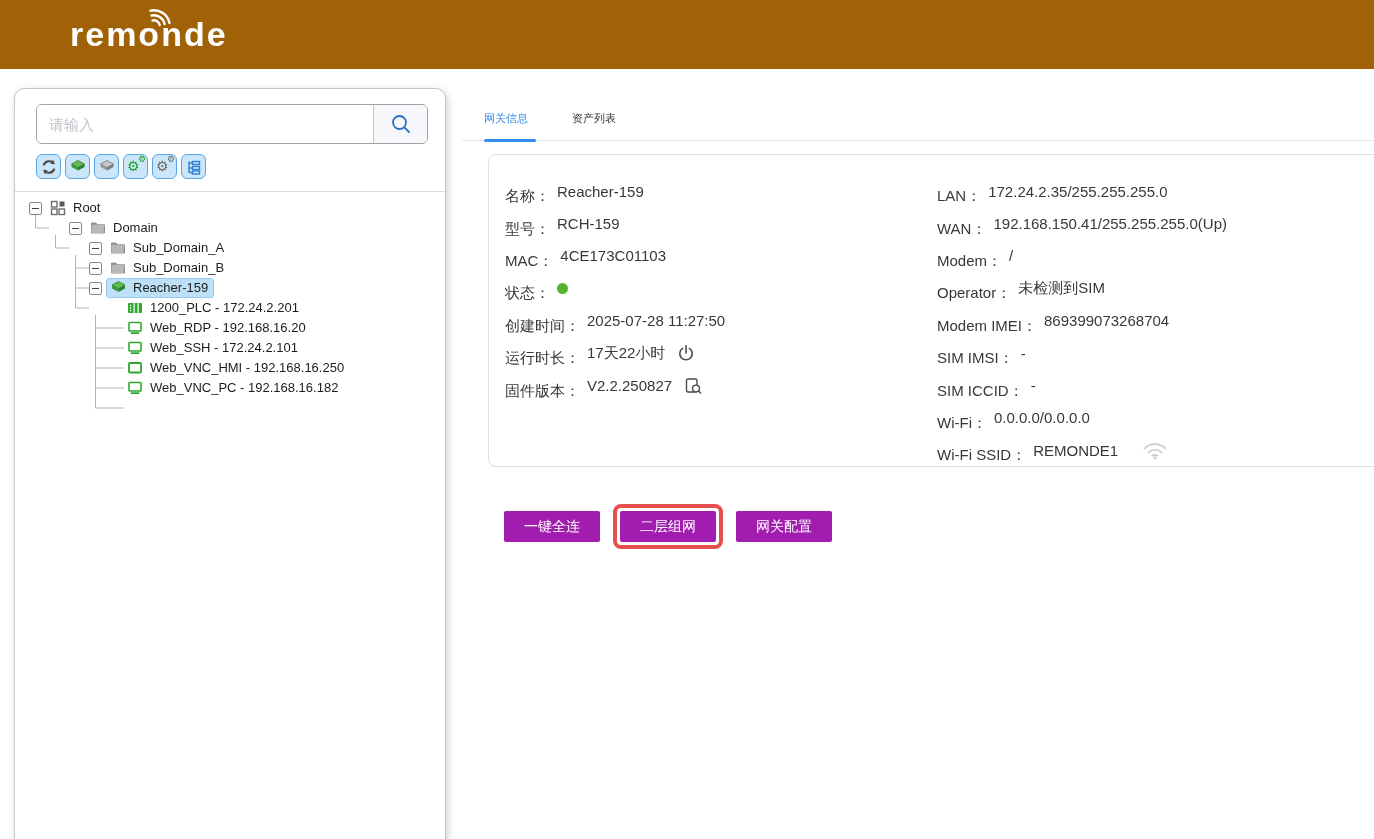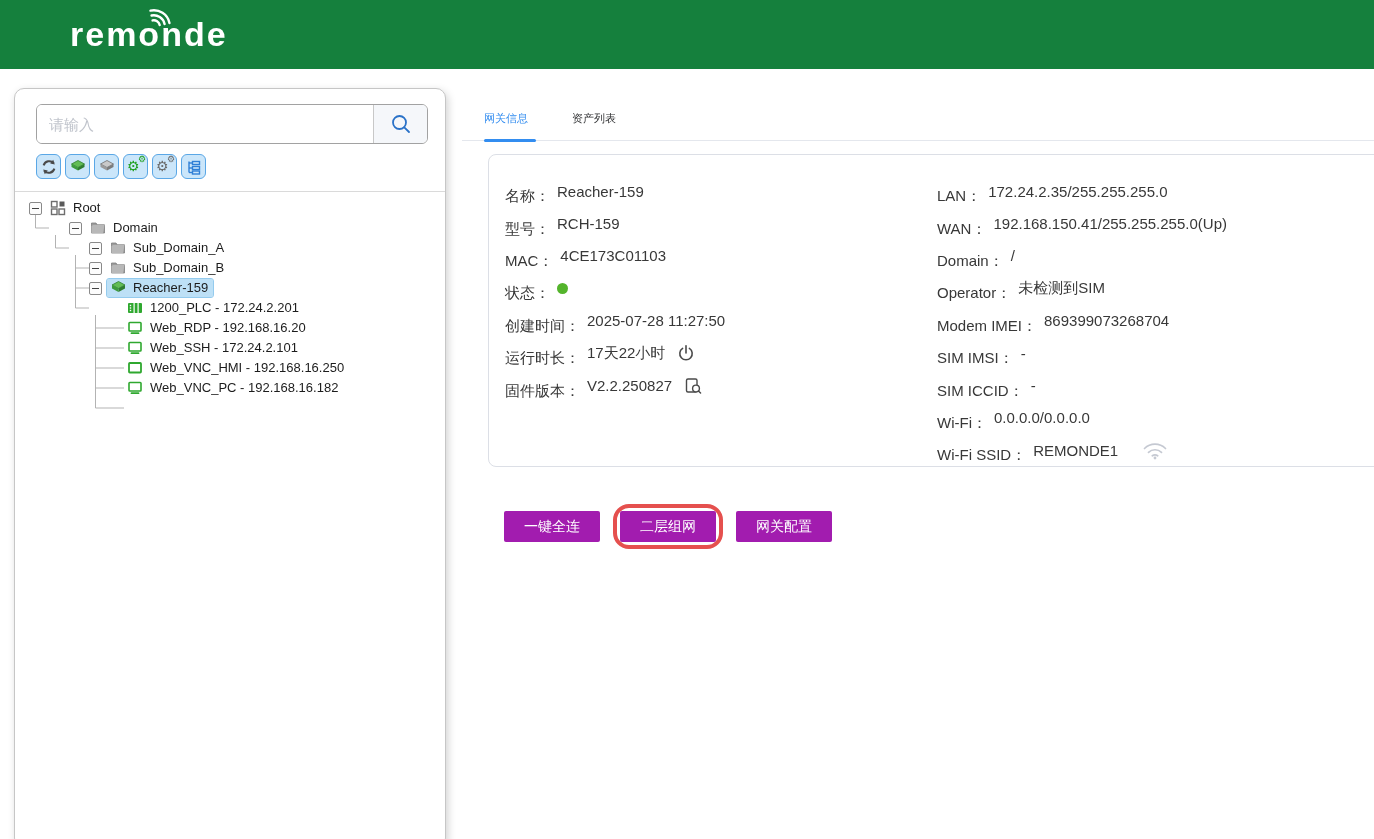--- a/index.html
+++ b/index.html
@@ -1,21 +1,21 @@
 <!DOCTYPE html>
 <html><head>
 <meta charset="utf-8">
 <style>
   * { box-sizing: border-box; margin: 0; padding: 0; }
   html,body { width:1374px; height:839px; overflow:hidden; background:#fff;
     font-family:"Liberation Sans", sans-serif; }
   body { position:relative; }
 
   
-  .header { position:absolute; left:0; top:0; width:1374px; height:69px; background:#15803d; }
+  .header { position:absolute; left:0; top:0; width:1374px; height:69px; background:#a16207; }
   .logo { position:absolute; left:70px; top:12px; color:#fff; font-size:34px; font-weight:bold;
     letter-spacing:2px; line-height:44px; }
   .logo-arcs { position:absolute; left:76px; top:-6px; transform:rotate(-12deg); }
 
   
   .sidebar { position:absolute; left:14px; top:88px; width:432px; height:760px; background:#fff;
     border:1px solid #c6c6c6; border-radius:10px; box-shadow:2px 3px 8px rgba(0,0,0,.18); }
   .search-wrap { margin:15px 17px 0 21px; height:40px; border:1px solid #a2a2a2; border-radius:6px;
     display:flex; overflow:hidden; background:#fff; }
   .search-input { flex:1; border:none; outline:none; padding:0 12px; font-size:15px; color:#333;
@@ -63,21 +63,21 @@
   .info-value { margin-left:7px; }
   .status-dot { width:11px; height:11px; border-radius:50%; background:#54b42c; margin-left:7px; }
   .row-icon { margin-left:12px; display:inline-flex; align-items:center; cursor:pointer; }
   .wifi-pos { margin-left:24px; cursor:default; }
 
   .btn-row { display:flex; align-items:center; margin:37px 0 0 42px; }
   .btn { height:31px; padding:0 20px; background:#a21caf; color:#fff; font-size:14px; border:none;
     border-radius:2px; cursor:pointer; display:flex; align-items:center;
     font-family:"Liberation Sans", sans-serif; }
   .gap { width:13px; }
-  .annotation { border:4px solid #e5504e; border-radius:16px; padding:3px; }
+  .annotation { border:4px solid #e5504e; border-radius:8px; padding:3px; }
 </style>
 </head>
 <body>
 
 <div class="header">
   <div class="logo">
     <svg class="logo-arcs" width="26" height="22" viewBox="0 0 26 22" fill="none" stroke="#ffffff" stroke-width="2.4" stroke-linecap="round">
       <path d="M6 13 A6 6 0 0 1 12 19"></path>
       <path d="M6 8 A11 11 0 0 1 17 19"></path>
       <path d="M6 3 A16 16 0 0 1 22 19"></path>
@@ -353,21 +353,21 @@
     <div class="col-right">
       <div class="info-row">
         <span class="info-label">LAN：</span>
         <span class="info-value">172.24.2.35/255.255.255.0</span>
       </div>
       <div class="info-row">
         <span class="info-label">WAN：</span>
         <span class="info-value">192.168.150.41/255.255.255.0(Up)</span>
       </div>
       <div class="info-row">
-        <span class="info-label">Domain：</span>
+        <span class="info-label">Modem：</span>
         <span class="info-value">/</span>
       </div>
       <div class="info-row">
         <span class="info-label">Operator：</span>
         <span class="info-value">未检测到SIM</span>
       </div>
       <div class="info-row">
         <span class="info-label">Modem IMEI：</span>
         <span class="info-value">869399073268704</span>
       </div>

